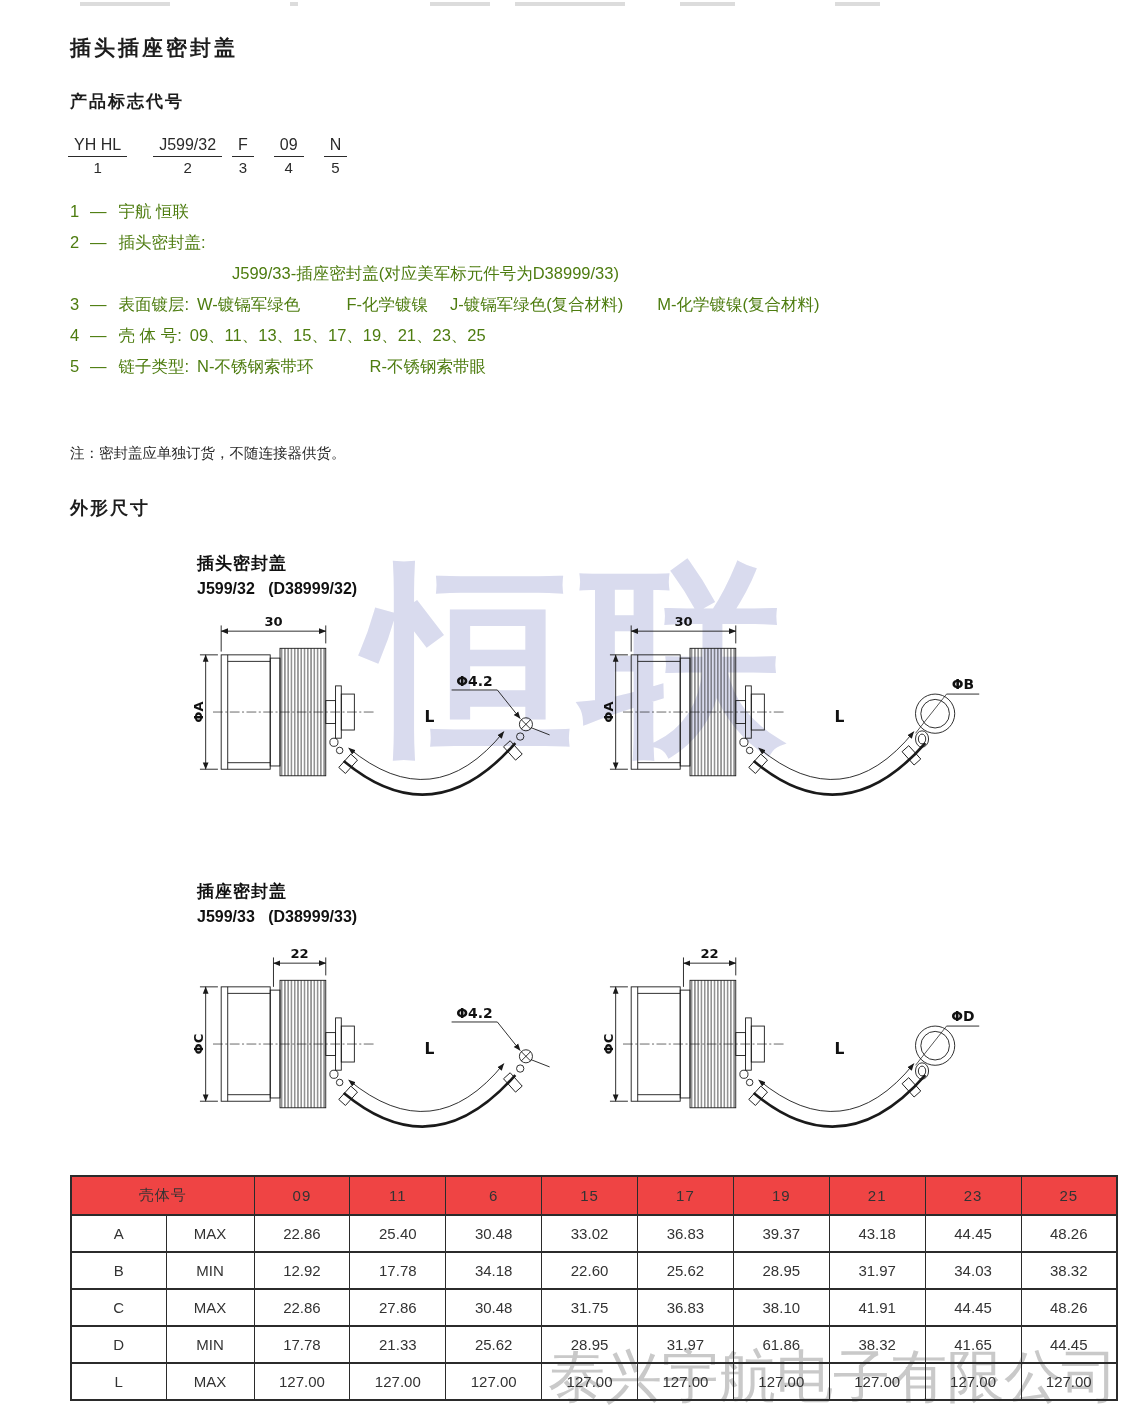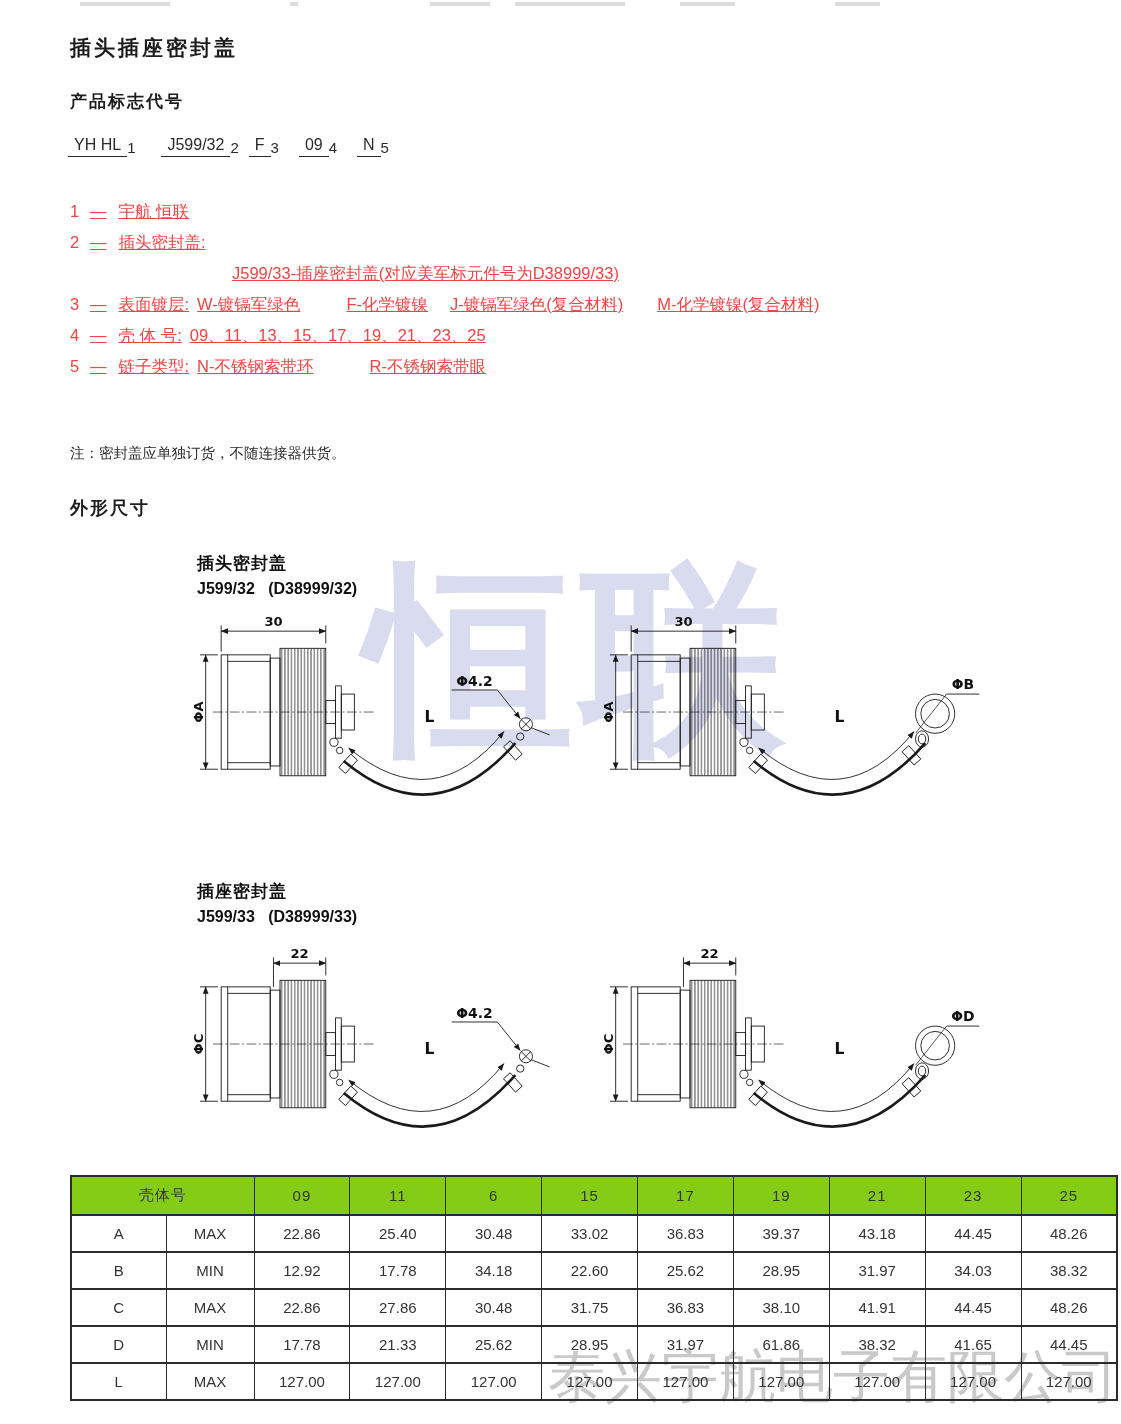--- a/index.html
+++ b/index.html
@@ -15,29 +15,29 @@
   .content{position:absolute;inset:0;z-index:1;}
 
   
   .top-cut{position:absolute;top:0;left:60px;width:1040px;height:8px;}
   .top-cut i{position:absolute;top:2px;height:4px;background:#dcdcdc;}
 
   .doc-title{position:absolute;left:70px;top:34px;font-size:21px;font-weight:700;letter-spacing:3px;color:#1d1d1d;}
   .marking-heading{position:absolute;left:70px;top:90px;font-size:17px;font-weight:700;letter-spacing:2px;color:#1d1d1d;}
 
   .code-row{position:absolute;left:68px;top:136px;display:flex;align-items:flex-start;}
-  .code-part{display:flex;flex-direction:row;align-items:center;}
+  .code-part{display:flex;flex-direction:column;align-items:center;}
   .code-part:nth-child(1){margin-right:26px;}
   .code-part:nth-child(2){margin-right:10px;}
   .code-part:nth-child(3){margin-right:20px;}
   .code-part:nth-child(4){margin-right:20px;}
   .code-text{font-size:16px;border-bottom:1.5px solid #2a2a2a;padding:0 6px 2px;white-space:pre;color:#2a2a2a;}
   .code-num{font-size:15px;margin-top:2px;color:#2a2a2a;}
 
-  .legend{position:absolute;left:70px;top:196px;font-size:16.5px;color:#ef4444;text-decoration:underline;}
+  .legend{position:absolute;left:70px;top:196px;font-size:16.5px;color:#4d7c0f;}
   .lg-row{height:31px;line-height:31px;white-space:nowrap;}
   .lg-num{display:inline-block;width:18px;}
   .lg-dash{margin:0 12px 0 2px;}
   .lg-sub{margin-left:162px;}
   .lg-opt{margin-left:34px;}
   .lg-opt.first{margin-left:8px;}
   .lg-opt.ml-lg{margin-left:46px;}
   .lg-opt.ml-md{margin-left:22px;}
   .lg-opt.ml-xl{margin-left:56px;}
 
@@ -57,21 +57,21 @@
   .dsvg .t-top{font-size:16px;}
   .dsvg .t-side{font-size:16px;}
   .dsvg .t-l{font-size:19px;}
   .dsvg .t-dim{font-size:17px;}
 
   
   .dim-table{position:absolute;left:70px;top:1175px;width:1048px;border-collapse:collapse;table-layout:fixed;
              font-size:15px;text-align:center;color:#333;border:2px solid #2b2b2b;}
   .dim-table th,.dim-table td{border:1px solid #2b2b2b;border-top-width:2px;border-bottom-width:2px;
              height:35px;padding:0;font-weight:400;background:transparent;}
-  .dim-table thead th{background:#84cc16;height:37px;letter-spacing:1px;}
+  .dim-table thead th{background:#ef4444;height:37px;letter-spacing:1px;}
 </style>
 </head>
 <body>
 
 <svg width="0" height="0" style="position:absolute" aria-hidden="true">
   <defs>
     <marker id="arr" viewBox="0 0 10 10" refX="9.5" refY="5" markerWidth="8" markerHeight="8" orient="auto-start-reverse">
       <path d="M0,1 L10,5 L0,9 z" fill="#1a1a1a" stroke="none"></path>
     </marker>
     <pattern id="knurlp" width="4" height="10" patternUnits="userSpaceOnUse">

